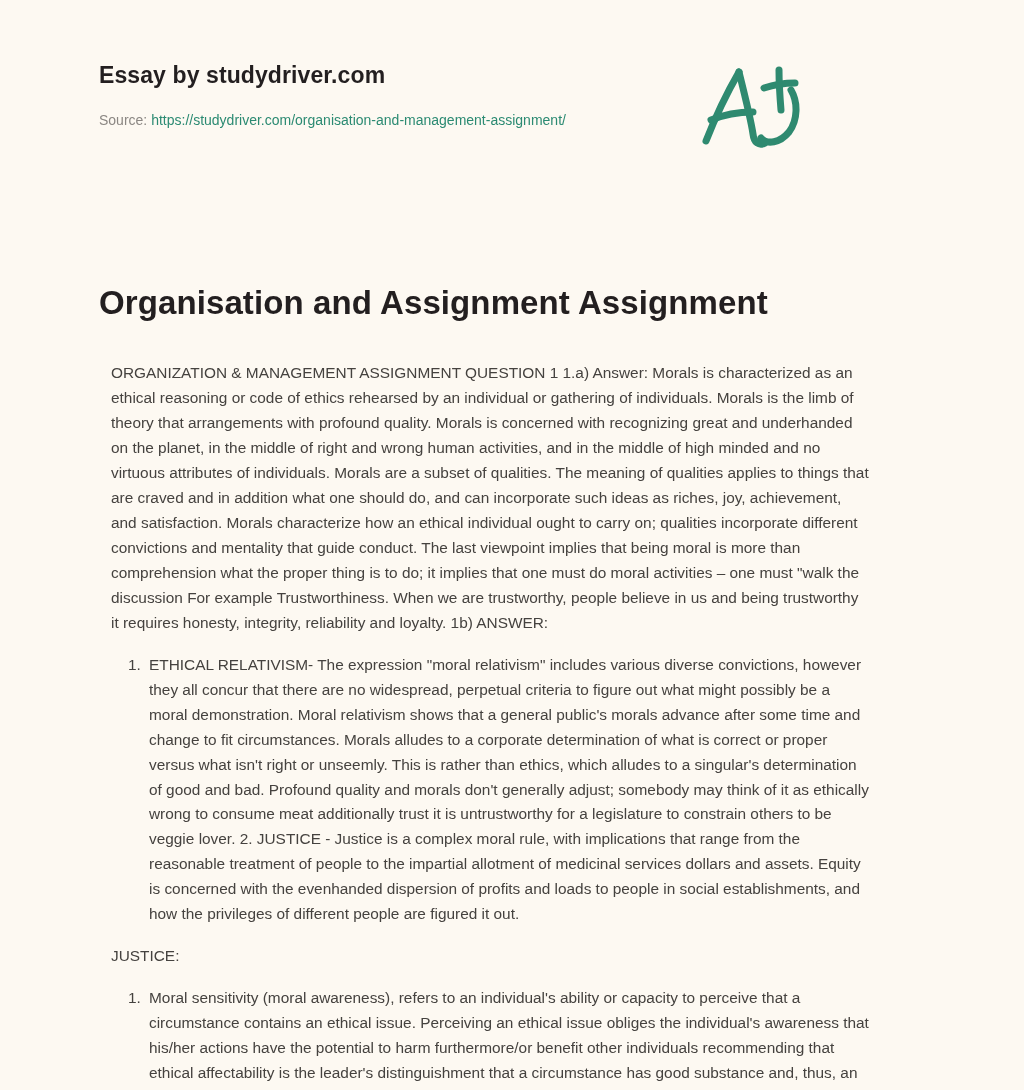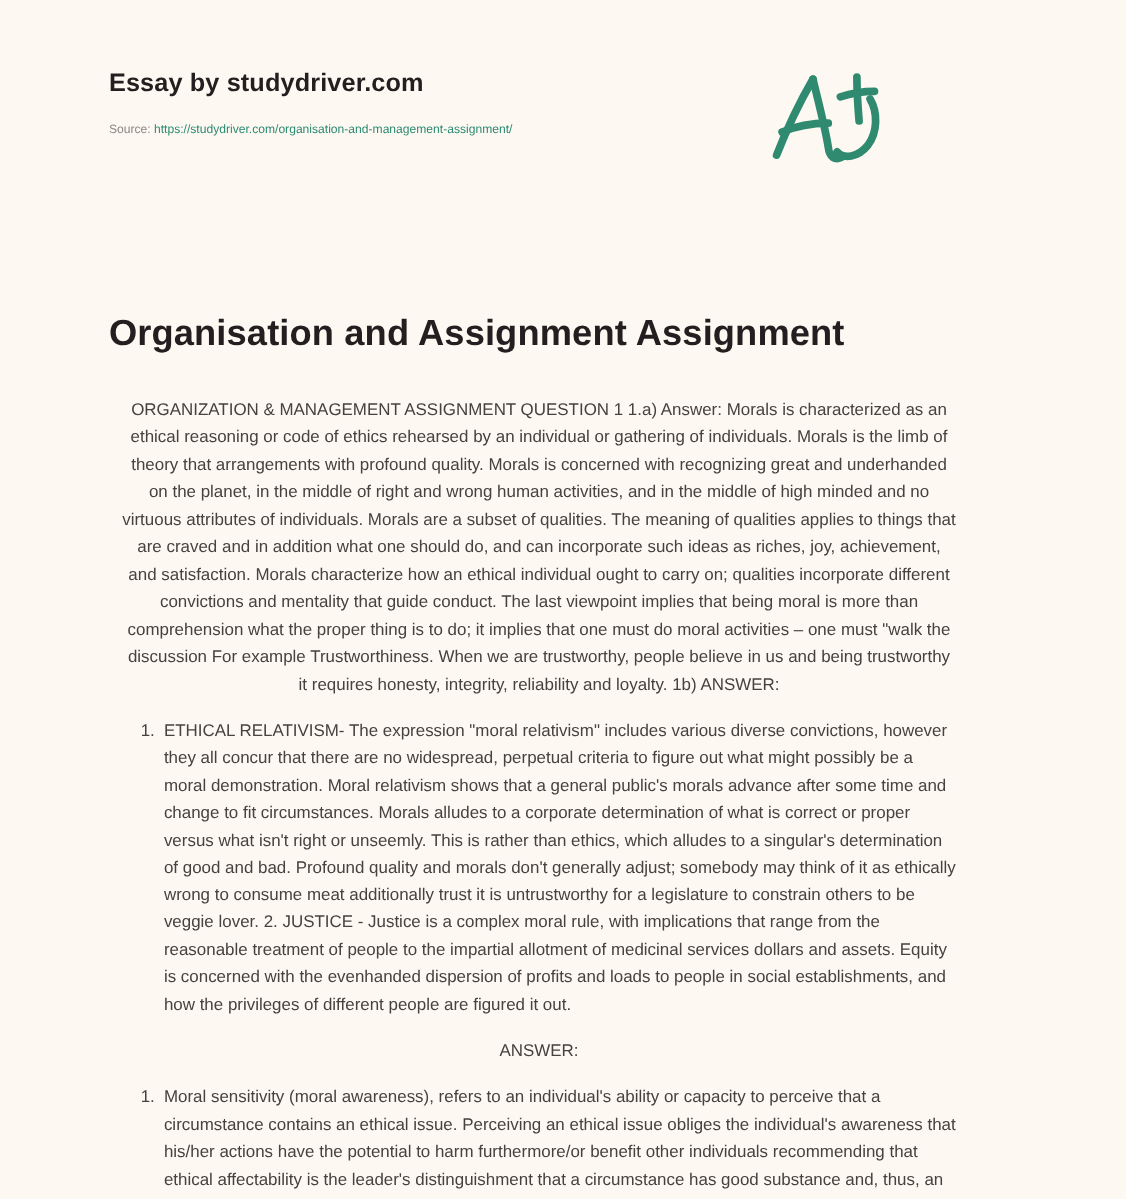--- a/index.html
+++ b/index.html
@@ -32,21 +32,21 @@
   }
   .brand-line {
     font-size: 23px;
     font-weight: bold;
     color: #231f20;
     letter-spacing: 0.1px;
     line-height: 1.2;
   }
   .source-line {
     margin-top: 21px;
-    font-size: 11px;
+    font-size: 14px;
     line-height: 1.3;
     color: #8b8783;
   }
   .source-label {
     color: #8b8783;
   }
   .source-url {
     color: #2b8a72;
     text-decoration: none;
     word-break: break-all;
@@ -80,21 +80,20 @@
   
   .content {
     padding-top: 38px;
     font-size: 15.4px;
     line-height: 1.62;
     color: #45423f;
     max-width: 826px;
   }
   .content p {
     margin: 0 0 17px 12px;
-    text-align: center;
   }
   .content p:last-child {
     margin-bottom: 0;
   }
   .content ol {
     margin: 0 0 17px 0;
     padding-left: 46px;
     list-style-position: outside;
   }
   .content ol li {
@@ -134,20 +133,20 @@
 
   <div class="content">
 
     <p>ORGANIZATION &amp; MANAGEMENT ASSIGNMENT QUESTION 1 1.a) Answer: Morals is characterized as an ethical reasoning or code of ethics rehearsed by an individual or gathering of individuals. Morals is the limb of theory that arrangements with profound quality. Morals is concerned with recognizing great and underhanded on the planet, in the middle of right and wrong human activities, and in the middle of high minded and no virtuous attributes of individuals. Morals are a subset of qualities. The meaning of qualities applies to things that are craved and in addition what one should do, and can incorporate such ideas as riches, joy, achievement, and satisfaction. Morals characterize how an ethical individual ought to carry on; qualities incorporate different convictions and mentality that guide conduct. The last viewpoint implies that being moral is more than comprehension what the proper thing is to do; it implies that one must do moral activities – one must "walk the discussion For example Trustworthiness. When we are trustworthy, people believe in us and being trustworthy it requires honesty, integrity, reliability and loyalty. 1b) ANSWER:</p>
 
     <ol>
       <li>ETHICAL RELATIVISM- The expression "moral relativism" includes various diverse convictions, however they all concur that there are no widespread, perpetual criteria to figure out what might possibly be a moral demonstration. Moral relativism shows that a general public's morals advance after some time and change to fit circumstances. Morals alludes to a corporate determination of what is correct or proper versus what isn't right or unseemly. This is rather than ethics, which alludes to a singular's determination of good and bad. Profound quality and morals don't generally adjust; somebody may think of it as ethically wrong to consume meat additionally trust it is untrustworthy for a legislature to constrain others to be veggie lover. 2. JUSTICE - Justice is a complex moral rule, with implications that range from the reasonable treatment of people to the impartial allotment of medicinal services dollars and assets. Equity is concerned with the evenhanded dispersion of profits and loads to people in social establishments, and how the privileges of different people are figured it out.</li>
     </ol>
 
 
-    <p>ANSWER:</p>
+    <p>JUSTICE:</p>
 
     <ol>
       <li>Moral sensitivity (moral awareness), refers to an individual's ability or capacity to perceive that a circumstance contains an ethical issue. Perceiving an ethical issue obliges the individual's awareness that his/her actions have the potential to harm furthermore/or benefit other individuals recommending that ethical affectability is the leader's distinguishment that a circumstance has good substance and, thus, an ethical viewpoint is substantia</li>
     </ol>
 
   </div>
 </div>
 
 </body></html>

